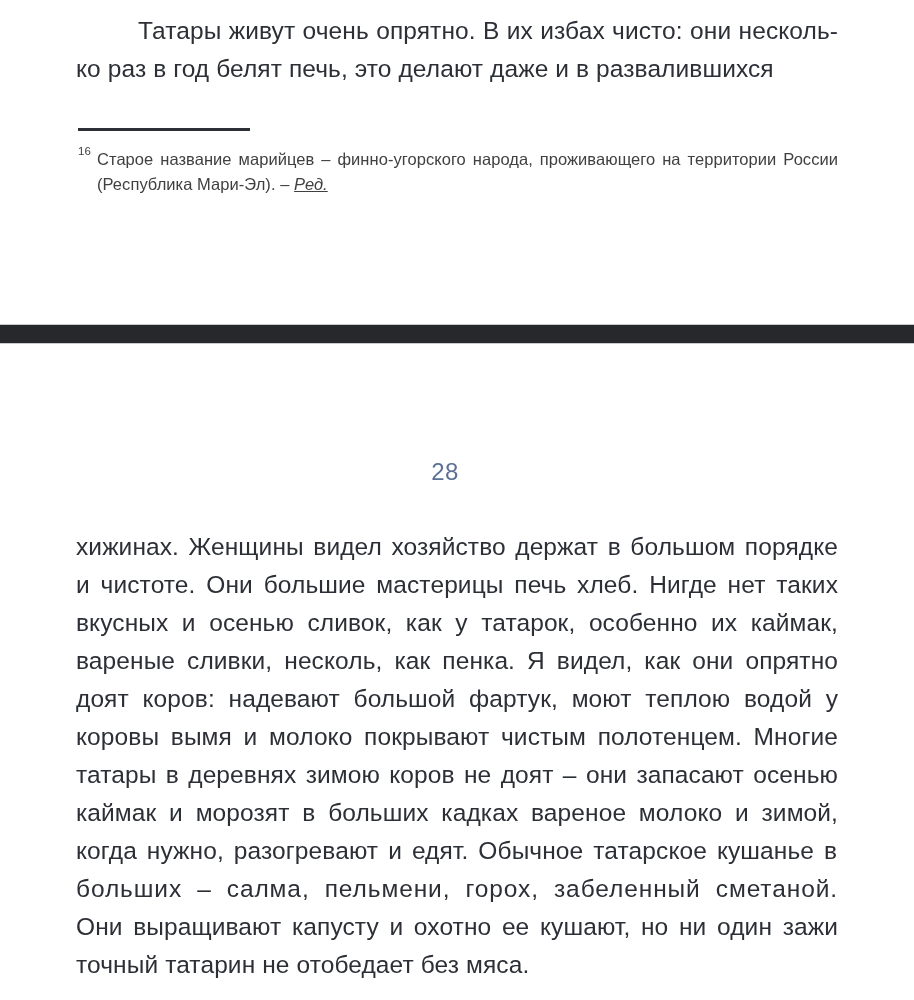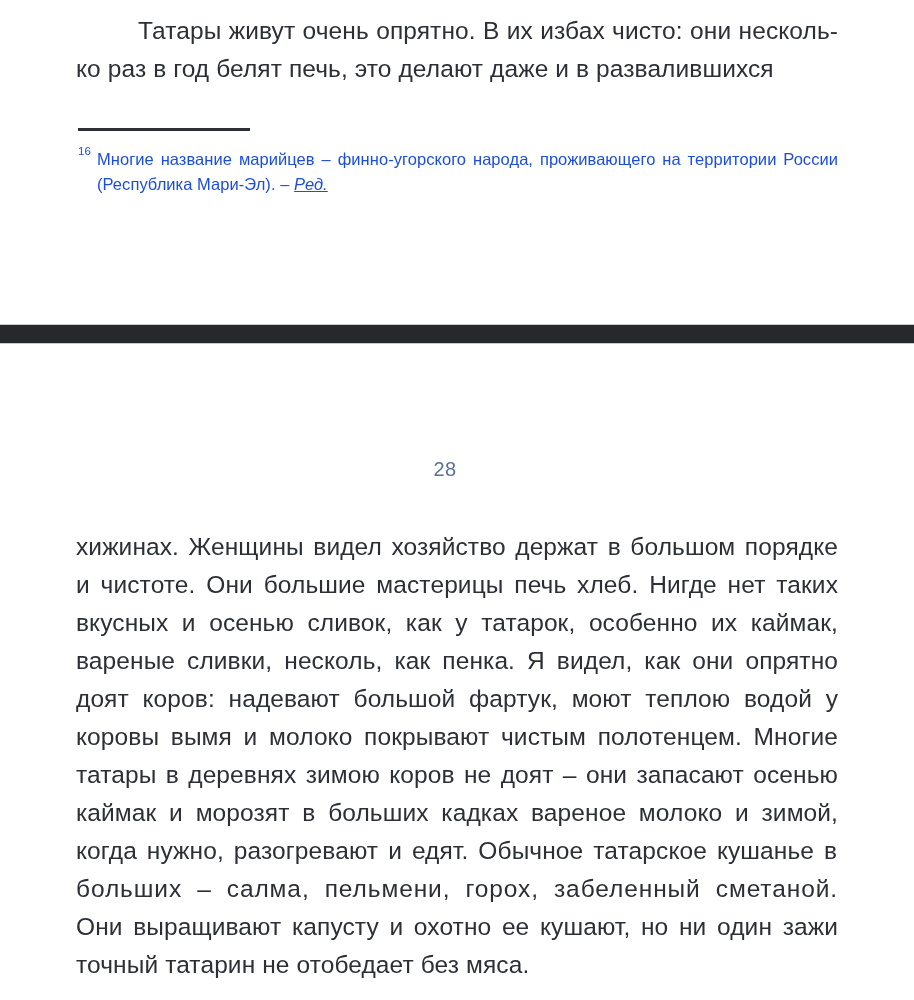--- a/index.html
+++ b/index.html
@@ -63,21 +63,21 @@
 
   .footnote-rule {
     width: 172px;
     height: 0;
     border-top: 3px solid #2c3036;
     margin: 0 0 16px 2px;
   }
 
   .footnote {
     position: relative;
-    color: #1d4ed8;
+    color: #404040;
     font-size: 16.5px;
     line-height: 25px;
     text-align: justify;
     padding-left: 21px;
     margin: 0;
     letter-spacing: 0.05px;
   }
 
   .footnote .fn-marker {
     position: absolute;
@@ -125,21 +125,21 @@
   }
 
   
   .page-number {
     position: absolute;
     left: 0;
     top: 458px;
     width: 890px;
     text-align: center;
     color: #5c7095;
-    font-size: 20px;
+    font-size: 24px;
     letter-spacing: 0.5px;
   }
 
   
   .main-block {
     top: 528px;
   }
 
   
   .loose {
@@ -152,21 +152,21 @@
 
 <div class="page">
 
   <div class="col top-fragment">
     <p class="body-text indent-first">Татары живут очень опрятно. В их избах чисто: они несколь­ко раз в год белят печь, это делают даже и в развалившихся</p>
   </div>
 
   <div class="col footnote-block">
     <div class="footnote-rule"></div>
     <p class="footnote">
-      <span class="fn-marker">16</span><span>Многие название марийцев – финно-угорского народа, проживающего на террито­рии России (Республика Мари-Эл). – </span><em class="ital">Ред.</em>
+      <span class="fn-marker">16</span><span>Старое название марийцев – финно-угорского народа, проживающего на террито­рии России (Республика Мари-Эл). – </span><em class="ital">Ред.</em>
     </p>
   </div>
 
   <div class="separator-band"></div>
 
   <div class="page-number">28</div>
 
   <div class="col main-block">
     <p class="body-text">
       <span>хижинах. Женщины видел хозяйство держат в большом порядке</span>

